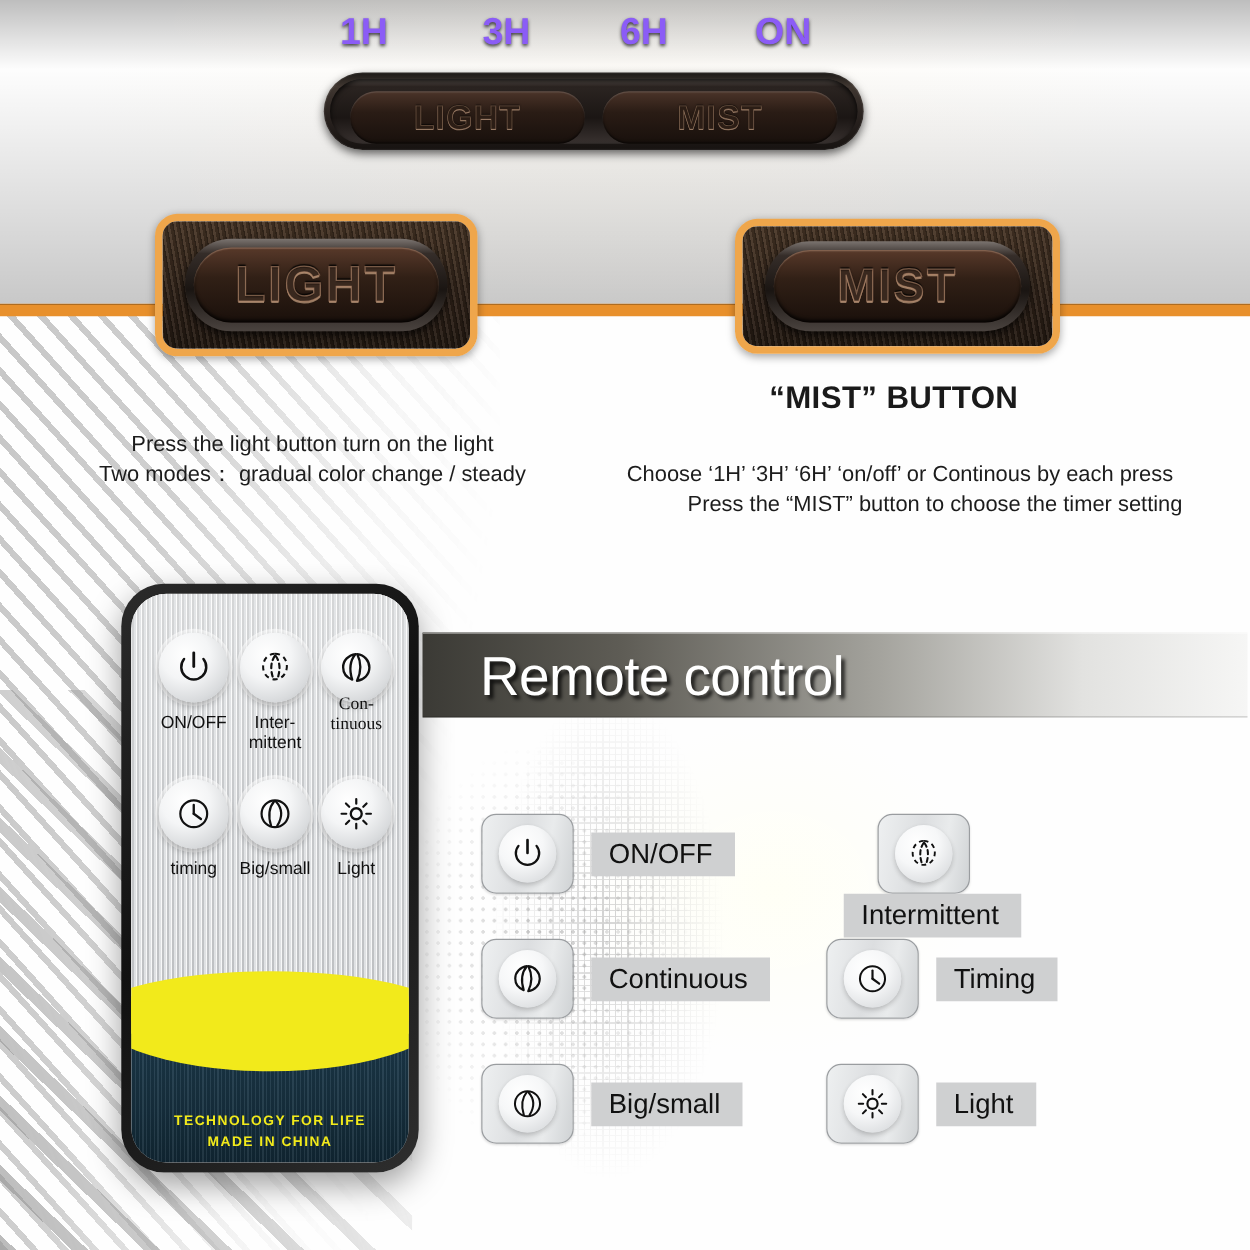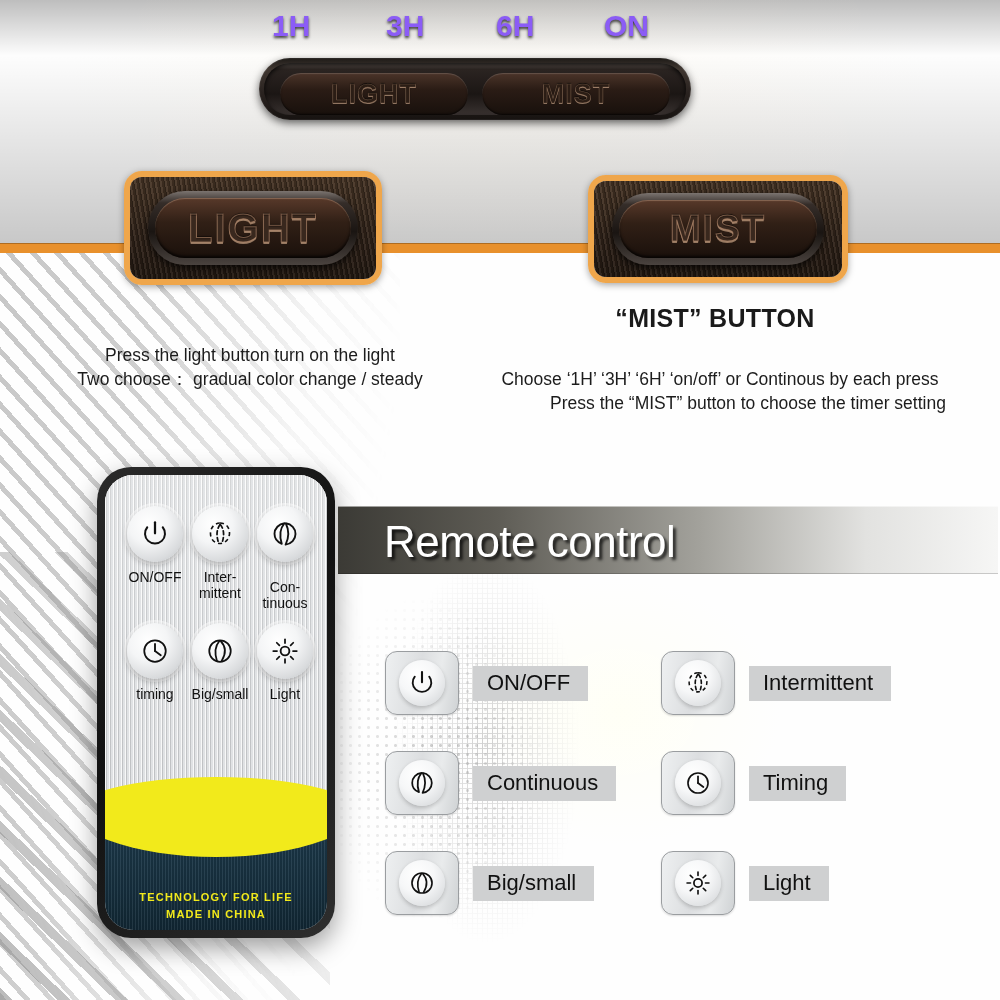--- a/index.html
+++ b/index.html
@@ -186,21 +186,21 @@
 
   <div class="white-sec">
     <div class="dots-left"></div>
     <div class="dots-left2"></div>
     <div class="glow"></div>
     <div class="mesh"></div>
     <div class="halftone"></div>
   </div>
 
   <div class="sec-desc" style="left:40px;top:343px;width:420px;">Press the light button turn on the light</div>
-  <div class="sec-desc" style="left:40px;top:367px;width:420px;">Two choose： gradual color change / steady</div>
+  <div class="sec-desc" style="left:40px;top:367px;width:420px;">Two modes： gradual color change / steady</div>
 
   <div class="sec-title" style="left:520px;top:304px;width:390px;">“MIST” BUTTON</div>
   <div class="sec-desc" style="left:508px;top:343px;width:480px;margin-top:48px;">Press the “MIST” button to choose the timer setting</div>
   <div class="sec-desc" style="left:470px;top:367px;width:500px;">Choose ‘1H’ ‘3H’ ‘6H’ ‘on/off’ or Continous by each press</div>
 
   <div class="remote">
     <div class="remote-face">
       <div class="brushed"></div>
       <div class="yellowwave"></div>
       <div class="navy">
@@ -224,21 +224,21 @@
       <div class="rbtn" style="left:152px;top:31px;">
         <svg width="30" height="30" viewBox="0 0 24 24">
           <path d="M11.6 3.4c-3.4 3.9-4.6 8.6-2.2 16.4C5.6 18.4 3.6 15.3 3.6 11.9c0-4.4 3.5-8 8-8.5z" fill="none" stroke="#111" stroke-width="1.5" stroke-linejoin="round"></path>
           <path d="M12.6 3.4c4.6.6 7.8 4.3 7.8 8.6 0 4.4-3.4 8-7.9 8.5 2.7-5.6 2.8-11.6.1-17.1z" fill="none" stroke="#111" stroke-width="1.5" stroke-linejoin="round"></path>
         </svg>
       </div>
 
       <div class="rlab" style="left:9px;top:94px;">ON/OFF</div>
       <div class="rlab" style="left:74px;top:94px;white-space:pre-line;">Inter-
 mittent</div>
-      <div class="rlab" style="left:139px;top:104px;white-space:pre-line;">Con-
+      <div class="rlab" style="left:139px;top:81px;white-space:pre-line;font-family:Liberation Serif, serif;">Con-
 tinuous</div>
 
       <div class="rbtn" style="left:22px;top:148px;">
         <svg width="30" height="30" viewBox="0 0 24 24">
           <circle cx="12" cy="12" r="8.6" fill="none" stroke="#111" stroke-width="1.4"></circle>
           <line x1="12" y1="12" x2="12" y2="6.4" stroke="#111" stroke-width="1.5" stroke-linecap="round"></line>
           <line x1="12" y1="12" x2="16.6" y2="15.4" stroke="#111" stroke-width="1.5" stroke-linecap="round"></line>
         </svg>
       </div>
       <div class="rbtn" style="left:87px;top:148px;">
@@ -279,21 +279,21 @@
       <div class="leg-knob">
         <svg width="28" height="28" viewBox="0 0 24 24">
           <path d="M5.8 6.6a8 8 0 1 0 12.4 0" fill="none" stroke="#111" stroke-width="1.6" stroke-linecap="round"></path>
           <line x1="12" y1="2.6" x2="12" y2="11.4" stroke="#111" stroke-width="1.8" stroke-linecap="round"></line>
         </svg>
       </div>
     </div>
     <div class="leg-txt">ON/OFF</div>
   </div>
 
-  <div class="leg" style="left:661px;top:651px;">
+  <div class="leg" style="left:661px;top:651px;flex-direction:column;">
     <div class="leg-box">
       <div class="leg-knob">
         <svg width="28" height="28" viewBox="0 0 24 24">
           <path d="M12 3.2c4.6 0 7.6 3.3 7.6 8 0 5-3.6 8.4-7.6 8.4-4.3 0-7.6-3.2-7.6-8 0-5 3.4-8.4 7.6-8.4z" fill="none" stroke="#111" stroke-width="1.3" stroke-dasharray="3.2 2.6"></path>
           <path d="M11.9 4.6c-2.4 3.6-3.2 8-1 14.6" fill="none" stroke="#111" stroke-width="1.4" stroke-dasharray="3 2.4" stroke-linecap="round"></path>
           <path d="M12.4 4.6c2.6 3.4 3.4 8 1.2 14.6" fill="none" stroke="#111" stroke-width="1.4" stroke-dasharray="3 2.4" stroke-linecap="round"></path>
         </svg>
       </div>
     </div>
     <div class="leg-txt">Intermittent</div>

